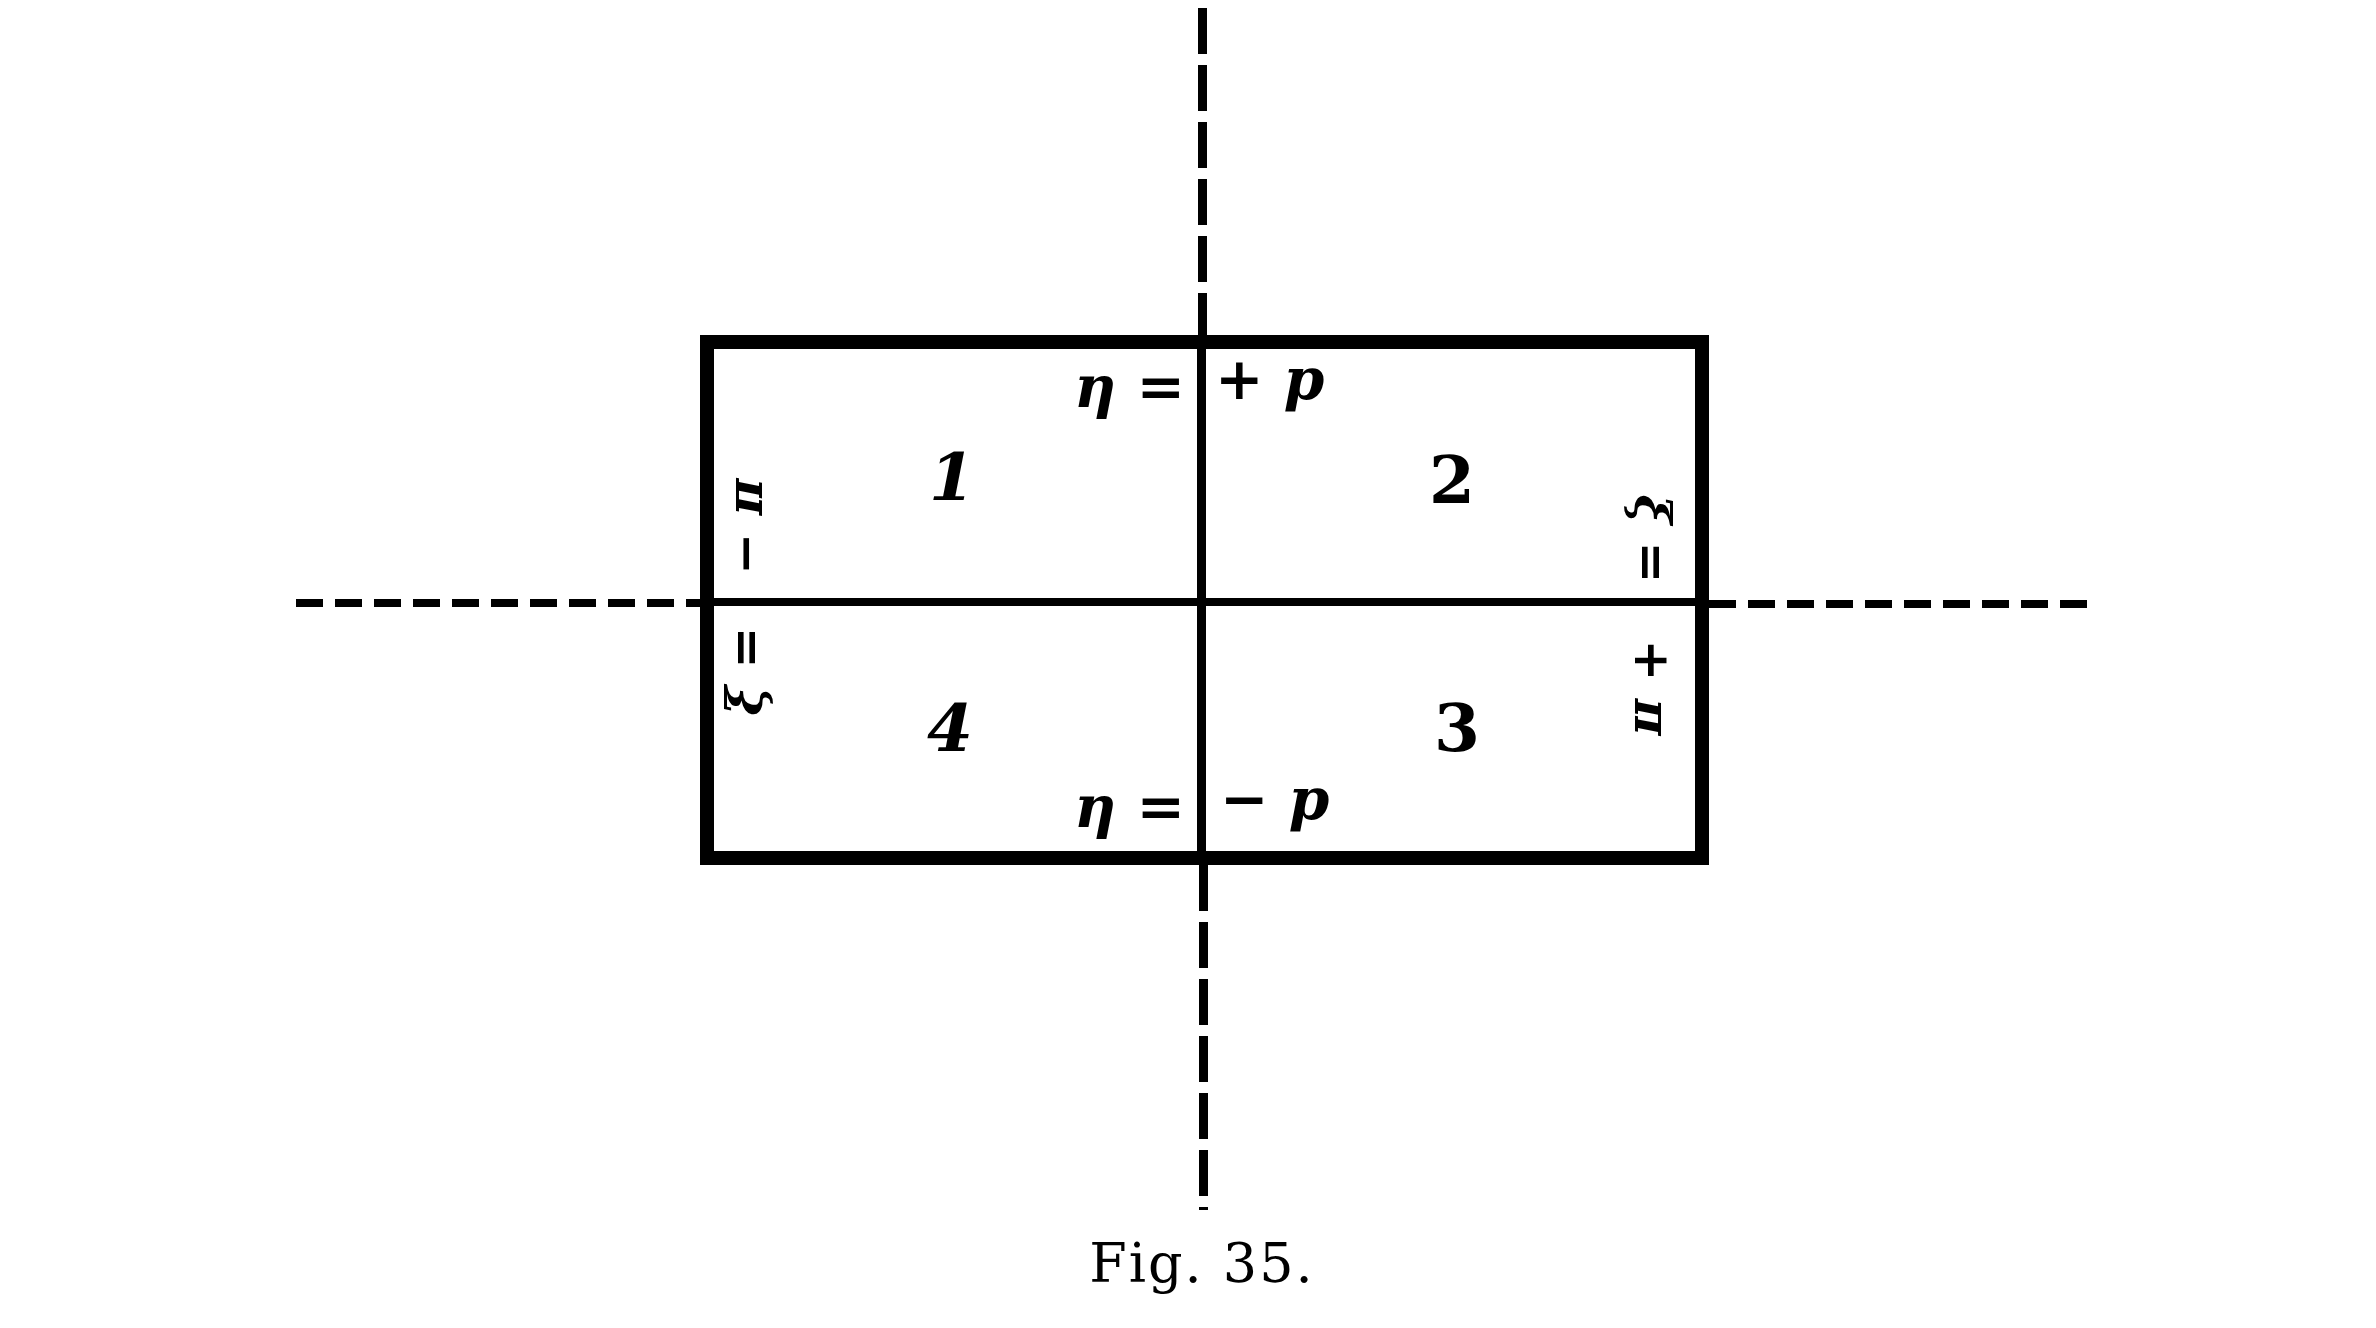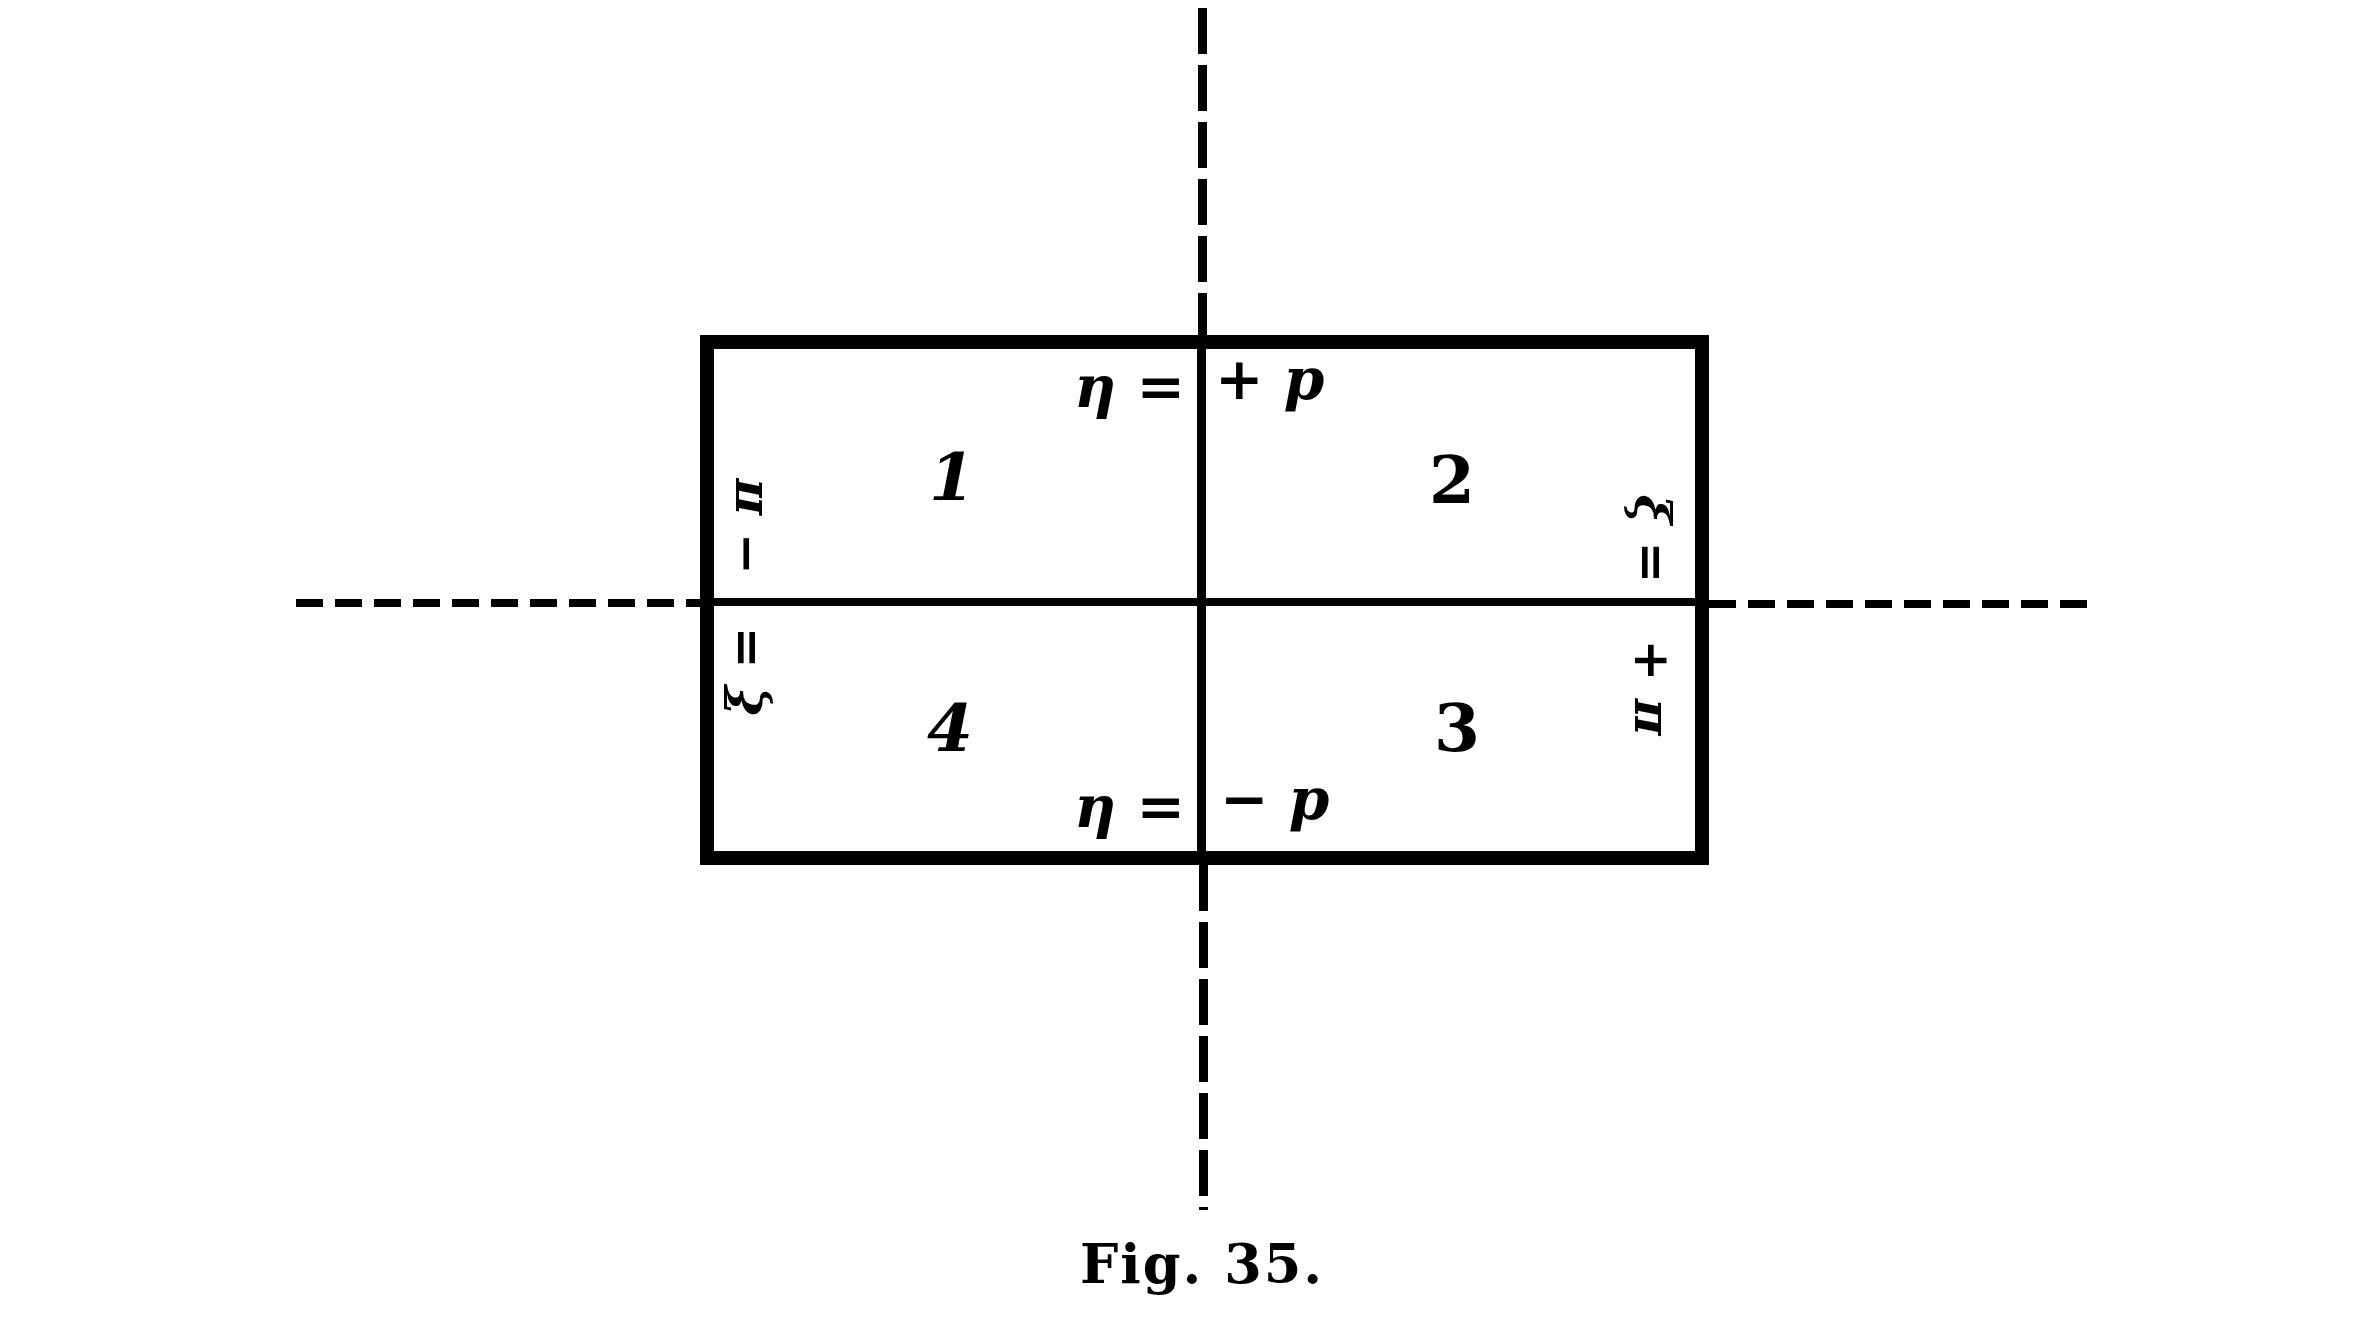--- a/index.html
+++ b/index.html
@@ -61,21 +61,21 @@
     line-height: 80px;
     text-align: center;
   }
   .quad-italic { font-style: italic; }
   .caption {
     position: absolute;
     left: 1002px; top: 1232px;
     width: 400px;
     text-align: center;
     font-size: 54px;
-    font-weight: 700;
+    font-weight: 400;
     font-style: normal;
     letter-spacing: 2px;
   }
 </style>
 </head>
 <body>
 
 <div class="canvas">
 
   <div class="axis axis-v-dash" style="left:1198px; top:8px; height:327px;"></div>

